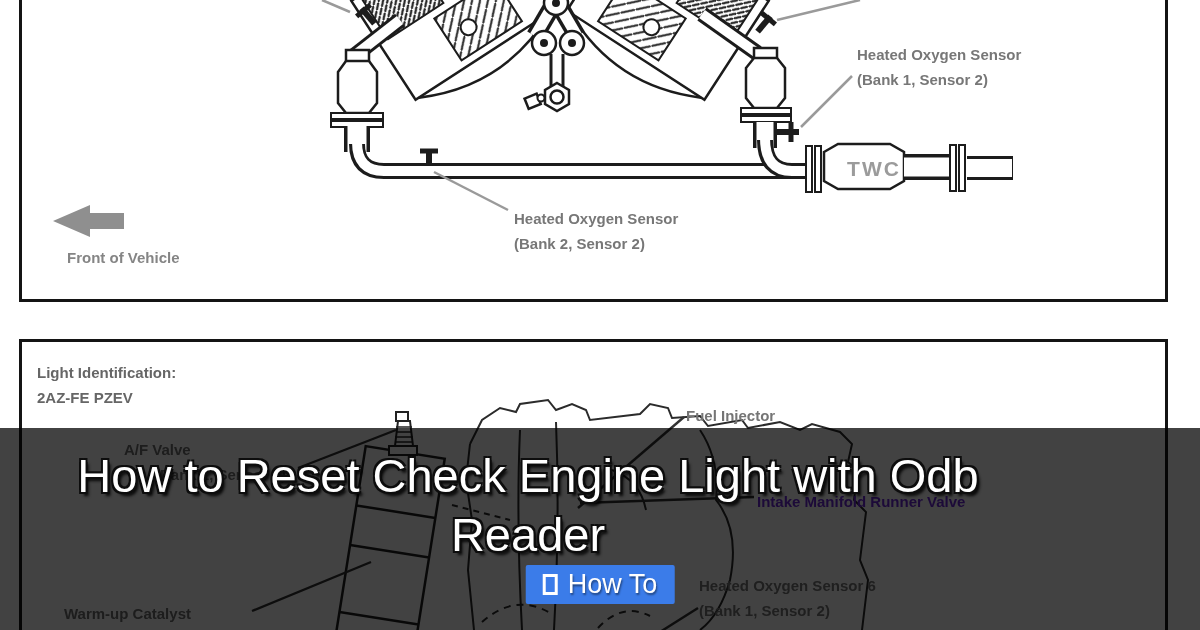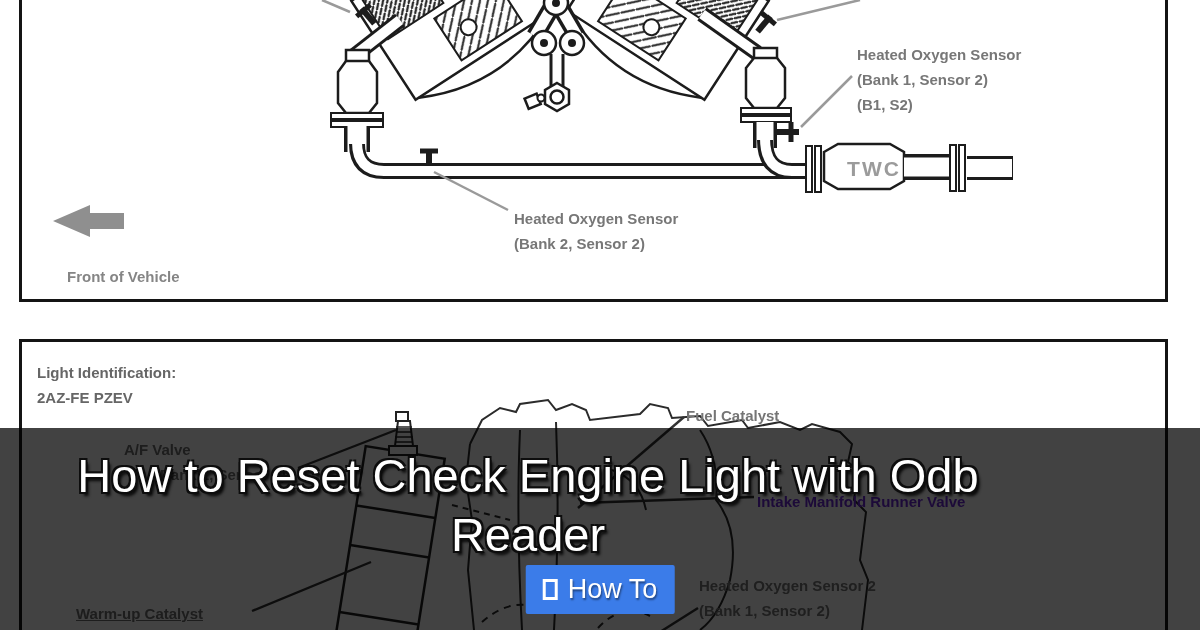--- a/index.html
+++ b/index.html
@@ -18,21 +18,21 @@
   #twc-label{color:#9b9b9b;font-size:21px;letter-spacing:2px;}
   
   #overlay{position:absolute;left:0;top:428px;width:1200px;height:202px;
            background:rgba(0,0,0,0.74);z-index:5;}
   
   #title{position:absolute;left:0;top:446px;width:1056px;text-align:center;z-index:6;
          color:#ffffff;font-size:47px;line-height:59px;font-weight:500;
          text-shadow:-2px -2px 0 #0d0d0d,2px -2px 0 #0d0d0d,-2px 2px 0 #0d0d0d,
                      2px 2px 0 #0d0d0d,3px 4px 3px rgba(0,0,0,0.9);}
   
-  #badge{position:absolute;left:50%;transform:translateX(-50%);top:565px;height:49px;
+  #badge{position:absolute;left:50%;transform:translateX(-50%);top:565px;height:39px;
          z-index:7;display:flex;align-items:center;gap:10px;padding:0 17px;
          border-radius:2px;cursor:pointer;border:none;}
   #badge .tofu{display:inline-block;width:15px;height:21px;border:3px solid #ffffff;
                box-sizing:border-box;}
   #badge .blabel{color:#ffffff;font-size:27px;line-height:27px;font-weight:400;
                  text-shadow:1px 2px 2px rgba(0,0,0,0.45);white-space:nowrap;}
 </style>
 </head>
 <body>
 
@@ -179,44 +179,43 @@
       <path d="M684,417 L578,508"></path>
       <path d="M580,503 L754,497"></path>
       <path d="M252,611 L371,562"></path>
       <path d="M698,608 L660,632"></path>
     </g>
   </svg>
 
   <div class="dlabel" style="left:857px;top:42px;">
     <div>Heated Oxygen Sensor</div>
     <div>(Bank 1, Sensor 2)</div>
-    <div>(B1, S2)</div>
   </div>
   <div class="dlabel" id="twc-label" style="left:824px;top:156px;width:100px;text-align:center;">TWC</div>
   <div class="dlabel" style="left:514px;top:206px;">
     <div>Heated Oxygen Sensor</div>
     <div>(Bank 2, Sensor 2)</div>
   </div>
-  <div class="dlabel" style="left:67px;top:264px;color:#858585;">Front of Vehicle</div>
+  <div class="dlabel" style="left:67px;top:245px;color:#858585;">Front of Vehicle</div>
 
   <div class="dlabel dark" style="left:37px;top:360px;">
     <div>Light Identification:</div>
     <div>2AZ-FE PZEV</div>
   </div>
   <div class="dlabel" style="left:124px;top:437px;color:#6f6f6f;">
     <div>A/F Valve</div>
     <div style="margin-left:31px;">(Bank 1, Sensor 1)</div>
   </div>
-  <div class="dlabel" style="left:686px;top:403px;color:#757575;">Fuel Catalyst</div>
+  <div class="dlabel" style="left:686px;top:403px;color:#757575;">Fuel Injector</div>
   <div class="dlabel" style="left:757px;top:489px;color:#6d28d9;">Intake Manifold Runner Valve</div>
   <div class="dlabel" style="left:699px;top:573px;color:#787878;">
-    <div>Heated Oxygen Sensor 2</div>
+    <div>Heated Oxygen Sensor 6</div>
     <div>(Bank 1, Sensor 2)</div>
   </div>
-  <div class="dlabel" style="left:76px;top:601px;color:#6f6f6f;text-decoration:underline;">Warm-up Catalyst</div>
+  <div class="dlabel" style="left:64px;top:601px;color:#6f6f6f;">Warm-up Catalyst</div>
 
   <div id="overlay" style="background: rgba(0, 0, 0, 0.74);"></div>
 
   <div id="title">
     <div>How to Reset Check Engine Light with Odb Reader</div>
   </div>
 
   <div id="badge" style="background: rgb(59, 124, 233);">
     <span class="tofu"></span>
     <span class="blabel">How To</span>

